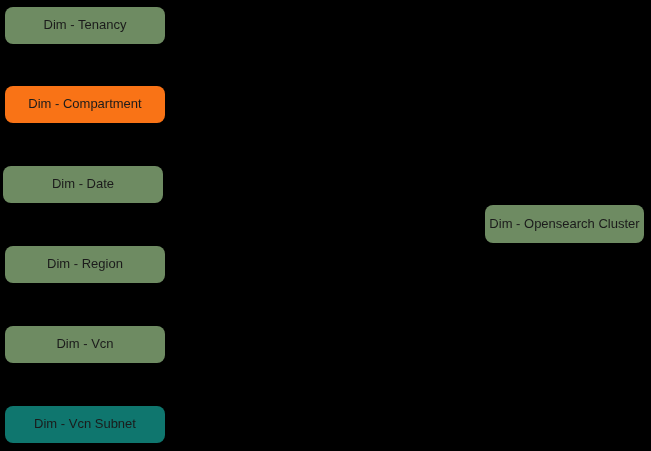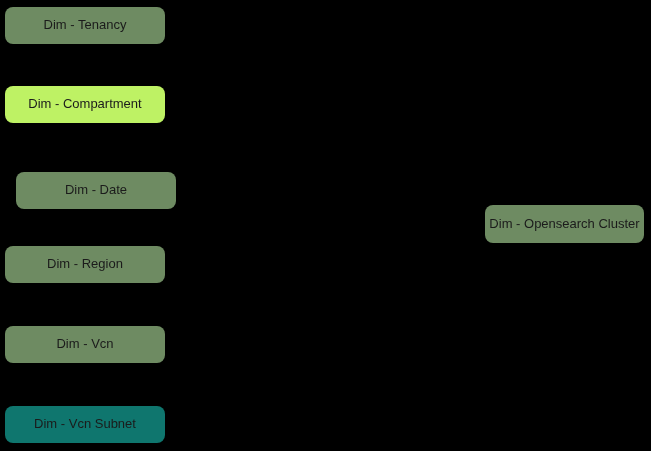--- a/index.html
+++ b/index.html
@@ -27,37 +27,37 @@
     line-height: 1.1;
     color: #1b1b1b;
     width: 160px;
     height: 37px;
     padding: 2px 6px;
     white-space: nowrap;
   }
   
   .pos-dim-0 { left: 5px;   top: 7px;   }
   .pos-dim-1 { left: 5px;   top: 86px;  }
-  .pos-dim-2 { left: 16px;   top: 166px; margin-top: 6px; }
+  .pos-dim-2 { left: 3px;   top: 166px; }
   .pos-dim-3 { left: 5px;   top: 246px; }
   .pos-dim-4 { left: 5px;   top: 326px; }
   .pos-dim-5 { left: 5px;   top: 406px; }
   
   .pos-fact  { left: 246px; top: 205px; width: 159px; height: 41px; }
   
   .pos-dim-r { left: 485px; top: 205px; width: 159px; height: 38px; }
 </style>
 </head>
 <body>
 
 <div class="canvas" style="background-color: rgb(0, 0, 0);">
 
   <div class="node pos-dim-0" style="background-color: rgb(110, 139, 98);">Dim - Tenancy</div>
 
-  <div class="node pos-dim-1" style="background-color: #bef264; text-align: right;">Dim - Compartment</div>
+  <div class="node pos-dim-1" style="background-color: #f97316; text-align: right;">Dim - Compartment</div>
 
   <div class="node pos-dim-2" style="background-color: rgb(110, 139, 98);">Dim - Date</div>
 
   <div class="node pos-dim-4" style="background-color: rgb(110, 139, 98);">Dim - Vcn</div>
 
   <div class="node pos-dim-3" style="background-color: rgb(110, 139, 98);">Dim - Region</div>
 
   <div class="node pos-dim-5" style="background-color: #0f766e;">Dim - Vcn Subnet</div>
 
 

